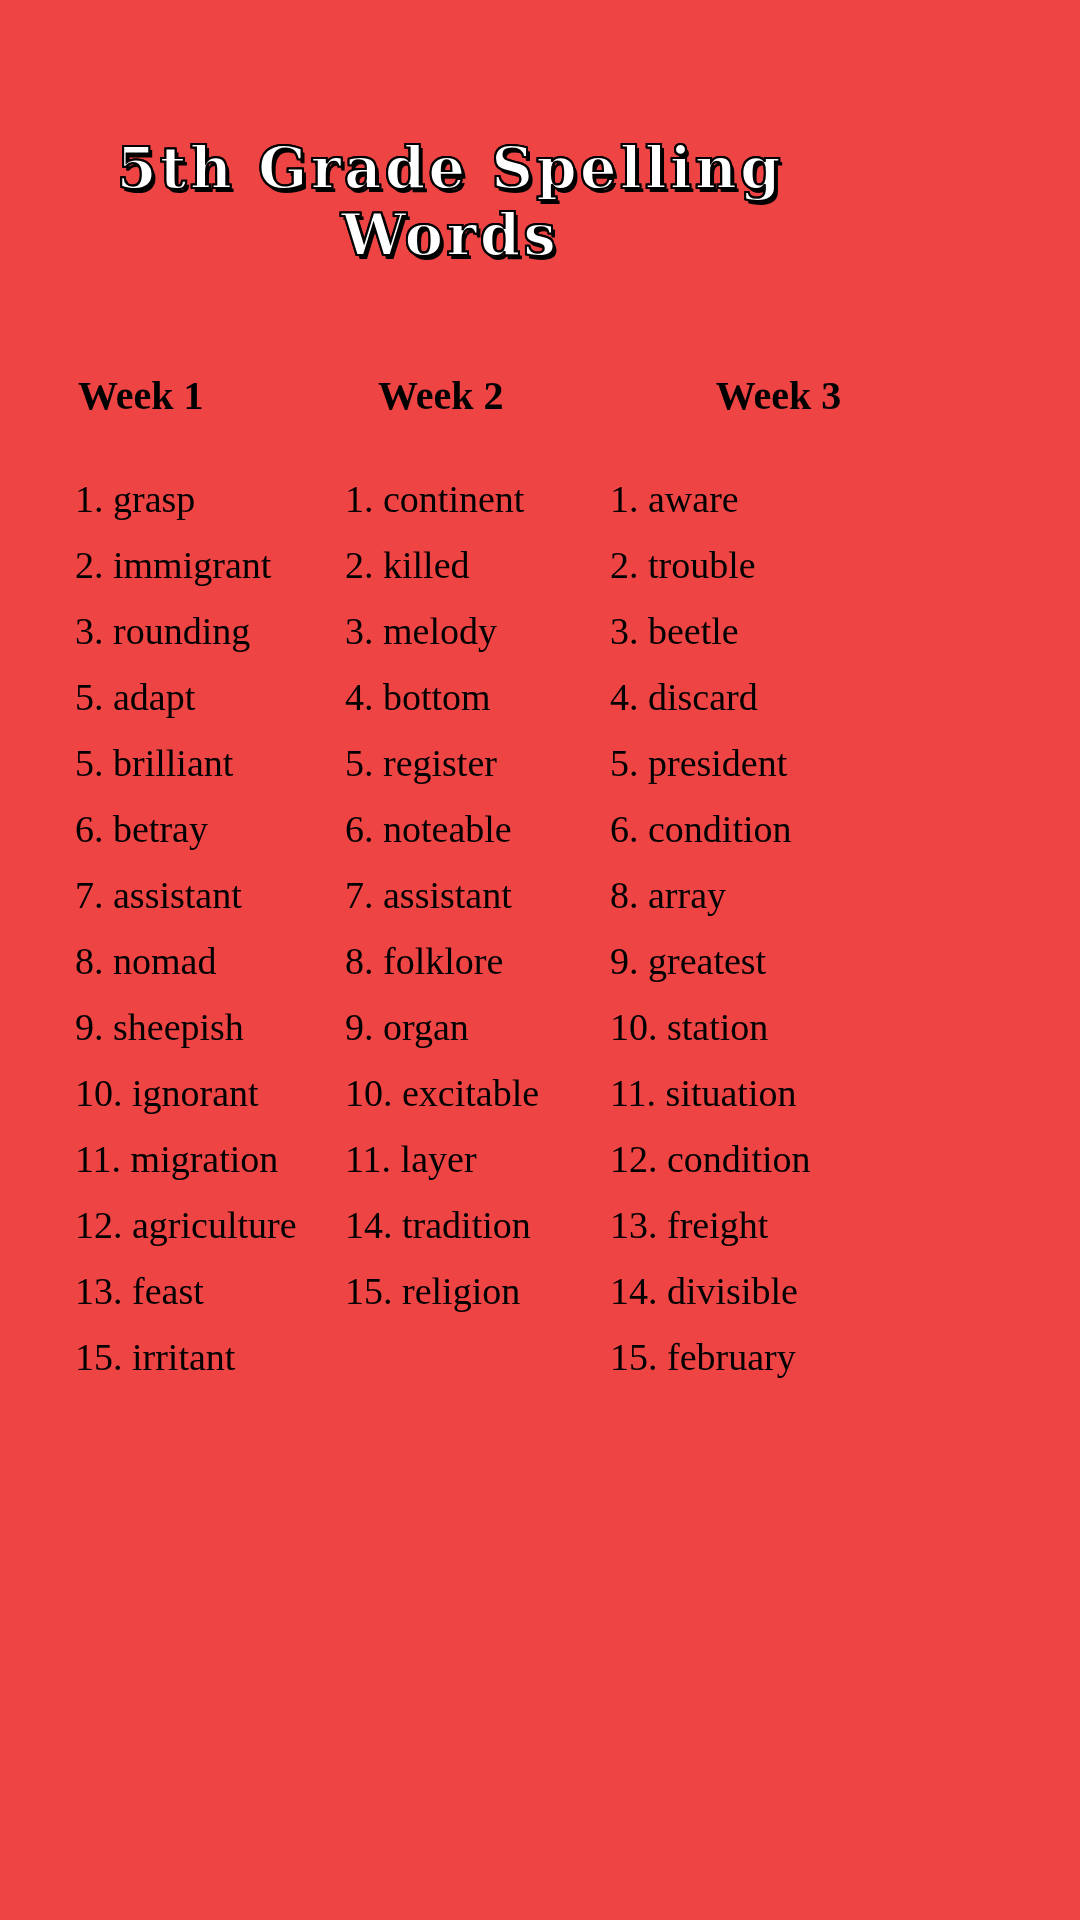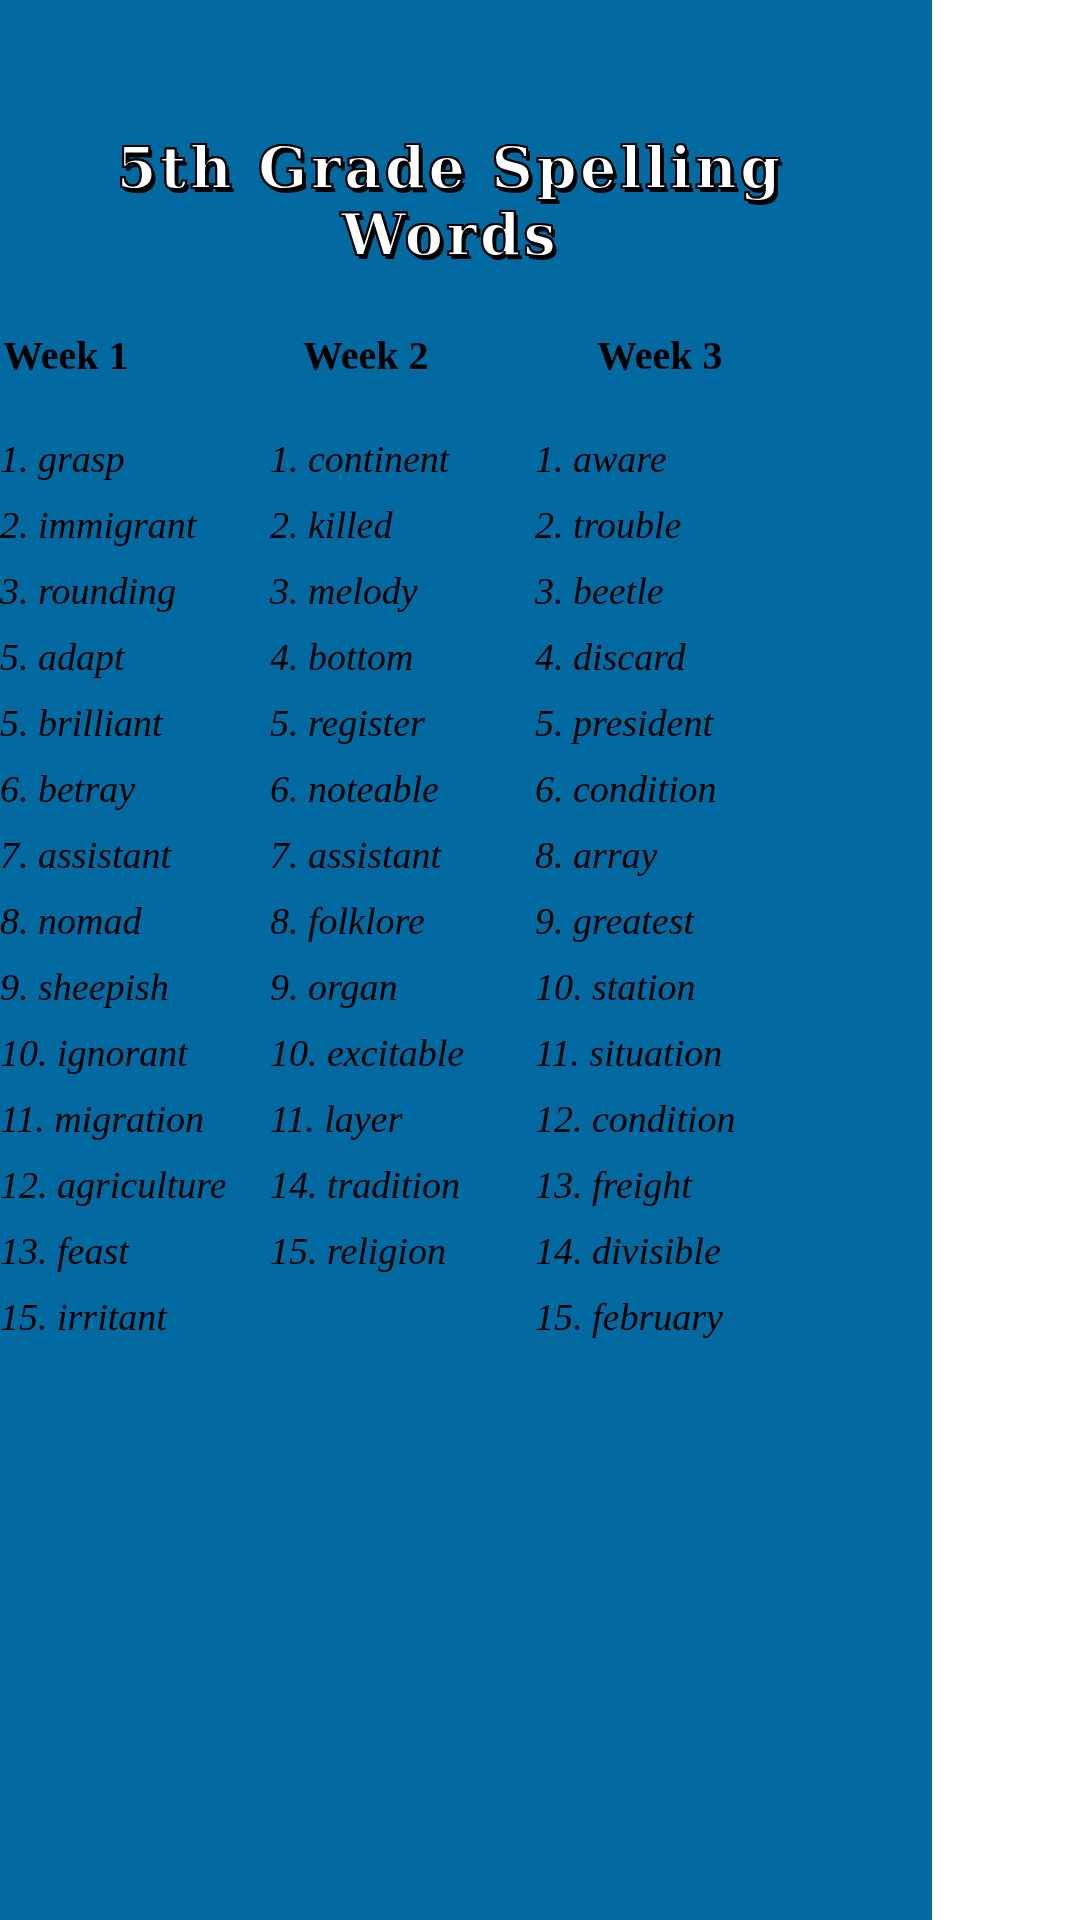--- a/index.html
+++ b/index.html
@@ -2,23 +2,23 @@
 <html><head>
 <meta charset="utf-8">
 <style>
   html, body {
     margin: 0;
     padding: 0;
     background: #ffffff;
   }
   .page {
     position: relative;
-    width: 932px;
+    width: 1080px;
     height: 1920px;
-    background: #0369a1;
+    background: #ef4444;
     overflow: hidden;
     font-family: "Liberation Serif", serif;
     color: #000000;
   }
   .title {
     width: 900px;
     margin: 135px 0 0 0;
     text-align: center;
     font-family: "DejaVu Serif", serif;
     font-weight: bold;
@@ -30,42 +30,42 @@
     text-shadow:
       -1px -1px 0 #000,
        1px -1px 0 #000,
       -1px  1px 0 #000,
        1px  1px 0 #000,
        3px  4px 0 #000;
   }
   .columns {
     display: grid;
     grid-template-columns: 270px 265px 275px;
-    margin-top: 64px;
+    padding-left: 75px;
+    margin-top: 104px;
   }
   .week-header {
     margin: 0 0 56px 0;
     font-size: 40px;
     font-weight: bold;
     line-height: 1.18;
   }
   .col-1 .week-header { margin-left: 3px; }
   .col-2 .week-header { margin-left: 33px; }
-  .col-3 .week-header { margin-left: 62px; }
+  .col-3 .week-header { margin-left: 62px; text-align: center; }
   .word-list {
     margin: 0;
     padding: 0;
     list-style: none;
   }
   .word-item {
     font-size: 38px;
     line-height: 46px;
     margin-bottom: 20px;
     white-space: nowrap;
-    font-style: italic;
   }
 </style>
 </head>
 <body>
 
 <div class="page">
   <h1 class="title">5th Grade Spelling Words</h1>
 
   <div class="columns">
 

